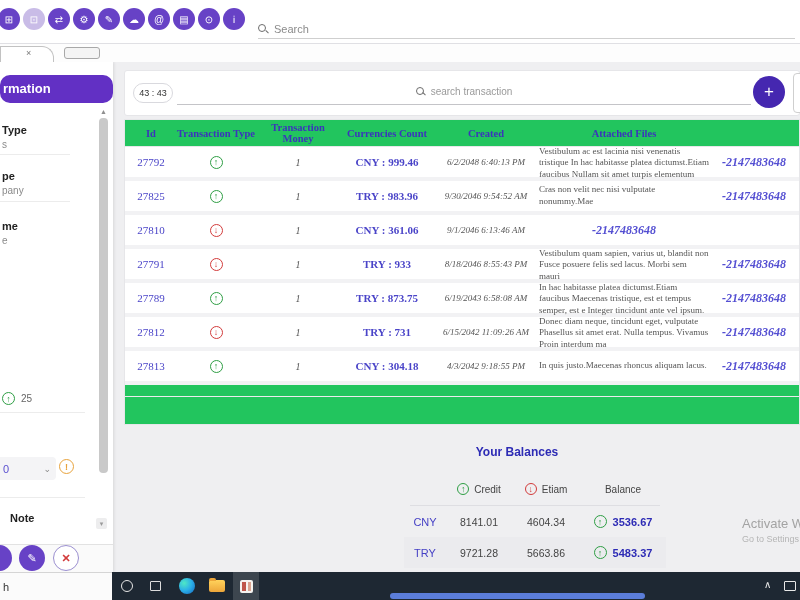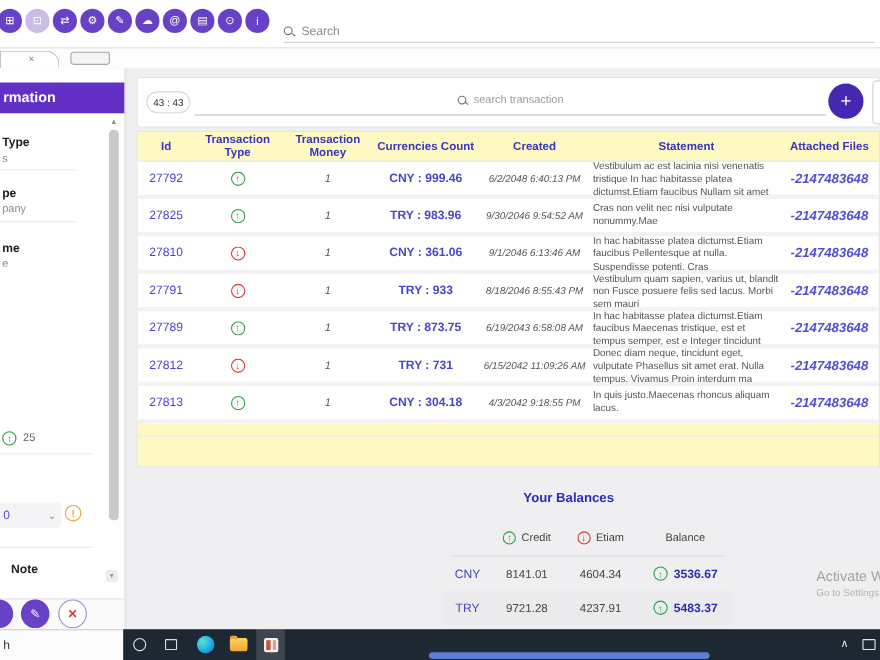--- a/index.html
+++ b/index.html
@@ -17,21 +17,21 @@
   .mag::after { content:""; position:absolute; left:6.5px; top:6.5px; width:3.5px; height:1.4px; background:#6d6d6d; transform:rotate(45deg); }
 
   
   .tabstrip { position:absolute; left:0; top:44px; width:800px; height:18px; background:#fdfdfd; z-index:4; }
   .tab-active { position:absolute; left:0; top:2px; width:54px; height:16px; background:#fff; border:1px solid #c2c2c2; border-bottom:none; border-radius:0 12px 0 0; }
   .tab-close { position:absolute; left:25px; top:1px; font-size:9px; color:#777; cursor:pointer; }
   .tab-ghost { position:absolute; left:64px; top:3px; width:36px; height:12px; border:1px solid #a8a8a8; border-radius:3px; background:#f4f4f4; }
 
   
   .sidebar { position:absolute; left:0; top:62px; width:113px; height:510px; background:#fff; box-shadow:1px 0 3px rgba(0,0,0,.10); z-index:3; }
-  .sb-header { position:absolute; left:0; top:13px; width:113px; height:28px; background:#6230c4; color:#fff; font-weight:bold; font-size:13px; line-height:28px; padding-left:3px; }
+  .sb-header { position:absolute; left:0; top:13px; width:113px; height:28px; background:#6230c4; color:#fff; font-weight:bold; font-size:13px; line-height:28px; padding-left:3px;border-radius:10px; }
   .sb-scroll-up { position:absolute; left:100px; top:46px; font-size:7px; color:#8f8f8f; }
   .sb-thumb { position:absolute; left:99px; top:56px; width:9px; height:355px; background:#c9c9c9; border-radius:4px; }
   .sb-label { position:absolute; left:2px; font-size:11px; font-weight:bold; color:#222; }
   .sb-value { position:absolute; left:2px; font-size:10px; color:#8a8a8a; }
   .sb-div { position:absolute; left:0; border-top:1px solid #ececec; }
   .ring-ic { display:inline-flex; align-items:center; justify-content:center; border-radius:50%; font-weight:bold; }
   .credit-ic { width:13px; height:13px; border:1.5px solid #2e9e44; color:#2e9e44; font-size:9px; }
   .debit-ic  { width:13px; height:13px; border:1.5px solid #d23b3b; color:#d23b3b; font-size:9px; }
   .sb-count { position:absolute; left:2px; top:330px; display:flex; align-items:center; gap:6px; font-size:10px; color:#666; }
   .sb-select { position:absolute; left:-6px; top:395px; width:62px; height:23px; background:#f4f4f6; border-radius:4px; display:flex; align-items:center; }
@@ -45,21 +45,21 @@
   .act-close { background:#fff; border:1px solid #9b8fd0; color:#d23b3b; font-size:11px; font-weight:bold; }
 
   
   .topcard { position:absolute; left:124px; top:70px; width:676px; height:46px; background:#fff; border:1px solid #e6e6e9; border-radius:3px; z-index:2; }
   .pill { position:absolute; left:8px; top:12px; width:40px; height:20px; border:1px solid #d9d9de; border-radius:10px; font-size:9px; color:#333; display:flex; align-items:center; justify-content:center; }
   .t-search { position:absolute; left:52px; right:48px; top:8px; height:26px; border-bottom:1px solid #c4c4c8; display:flex; align-items:center; justify-content:center; gap:5px; color:#9a9a9a; font-size:10px; }
   .add-btn { position:absolute; left:628px; top:5px; width:32px; height:32px; border-radius:50%; background:#4527b0; color:#fff; font-size:17px; display:flex; align-items:center; justify-content:center; cursor:pointer; }
   .side-box { position:absolute; left:668px; top:2px; width:40px; height:40px; background:#fff; border:1px solid #cfcfcf; border-radius:4px; }
 
   
-  .tablecard { position:absolute; left:124px; top:119px; width:676px; height:306px; background:#fef9c3; border:1px solid #e6e6e9; z-index:2; }
+  .tablecard { position:absolute; left:124px; top:119px; width:676px; height:306px; background:#22c55e; border:1px solid #e6e6e9; z-index:2;font-family:Liberation Serif, serif; }
   .tgrid { display:grid; grid-template-columns:52px 78px 86px 92px 106px 170px 90px; }
   .thead { height:27px; border-bottom:1px solid #e7e7ea; align-items:center; }
   .th { font-size:10.5px; font-weight:bold; color:#3b35bb; text-align:center; }
   .t-rows { height:250px; overflow:hidden; border-bottom:1px solid #ececee; }
   .t-row { height:34px; border-bottom:4px solid #f2f2f4; align-items:center; cursor:pointer; background:#fff; }
   .cell { display:flex; align-items:center; justify-content:center; overflow:hidden; }
   .c-id { color:#4a44c8; font-size:11px; }
   .c-count { color:#555; font-size:10px; font-style:italic; }
   .c-money { color:#4a44c8; font-size:11px; font-weight:600; }
   .c-created { color:#555; font-size:9px; font-style:italic; }
@@ -182,21 +182,20 @@
     <div class="side-box"></div>
   </div>
 
   <div class="tablecard">
     <div class="tgrid thead">
       <div class="th">Id</div>
       <div class="th">Transaction Type</div>
       <div class="th">Transaction Money</div>
       <div class="th">Currencies Count</div>
       <div class="th">Created</div>
-      <div class="th">Statement</div>
       <div class="th">Attached Files</div>
     </div>
     <div class="t-rows">
         <div class="tgrid t-row">
           <div class="cell c-id">27792</div>
           <div class="cell ">
             <span class="ring-ic credit-ic">↑</span>
           </div>
           <div class="cell c-count">1</div>
           <div class="cell c-money">CNY : 999.46</div>
@@ -220,23 +219,20 @@
           <div class="cell c-att">-2147483648</div>
         </div>
         <div class="tgrid t-row">
           <div class="cell c-id">27810</div>
           <div class="cell ">
             <span class="ring-ic debit-ic">↓</span>
           </div>
           <div class="cell c-count">1</div>
           <div class="cell c-money">CNY : 361.06</div>
           <div class="cell c-created">9/1/2046 6:13:46 AM</div>
-          <div class="cell c-stmt">
-            <div class="txt">In hac habitasse platea dictumst.Etiam faucibus Pellentesque at nulla. Suspendisse potenti. Cras</div>
-          </div>
           <div class="cell c-att">-2147483648</div>
         </div>
         <div class="tgrid t-row">
           <div class="cell c-id">27791</div>
           <div class="cell ">
             <span class="ring-ic debit-ic">↓</span>
           </div>
           <div class="cell c-count">1</div>
           <div class="cell c-money">TRY : 933</div>
           <div class="cell c-created">8/18/2046 8:55:43 PM</div>
@@ -308,21 +304,21 @@
           <div class="b-num">8141.01</div>
           <div class="b-num">4604.34</div>
           <div class="b-bal">
             <span class="ring-ic credit-ic">↑</span>
             <span>3536.67</span>
           </div>
         </div>
         <div class="bgrid b-row">
           <div class="b-cur">TRY</div>
           <div class="b-num">9721.28</div>
-          <div class="b-num">4237.91</div>
+          <div class="b-num">5663.86</div>
           <div class="b-bal">
             <span class="ring-ic credit-ic">↑</span>
             <span>5483.37</span>
           </div>
         </div>
       </div>
   </div>
 
   <div class="watermark">
     <div class="wm1">Activate W</div>

